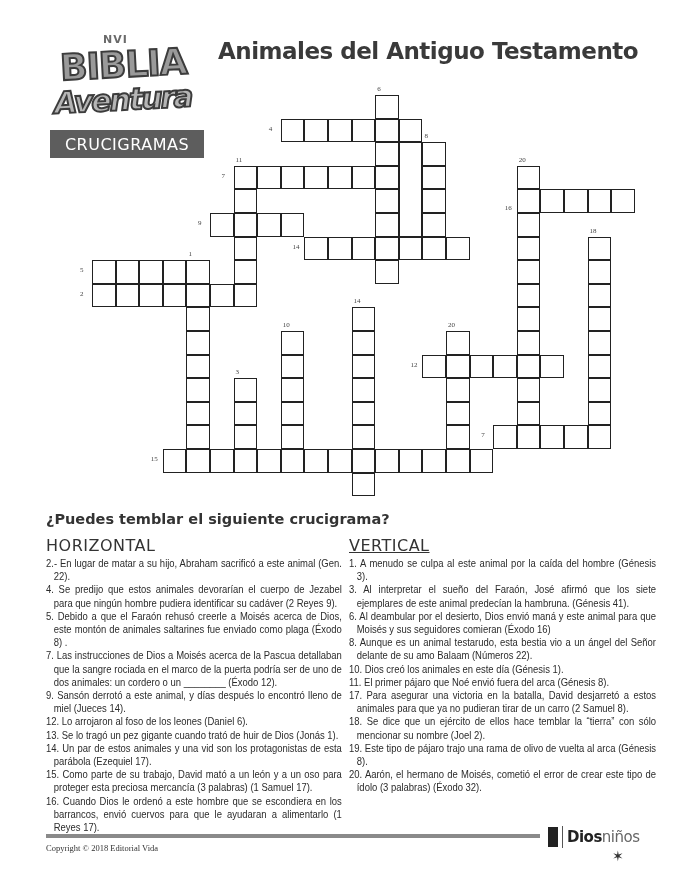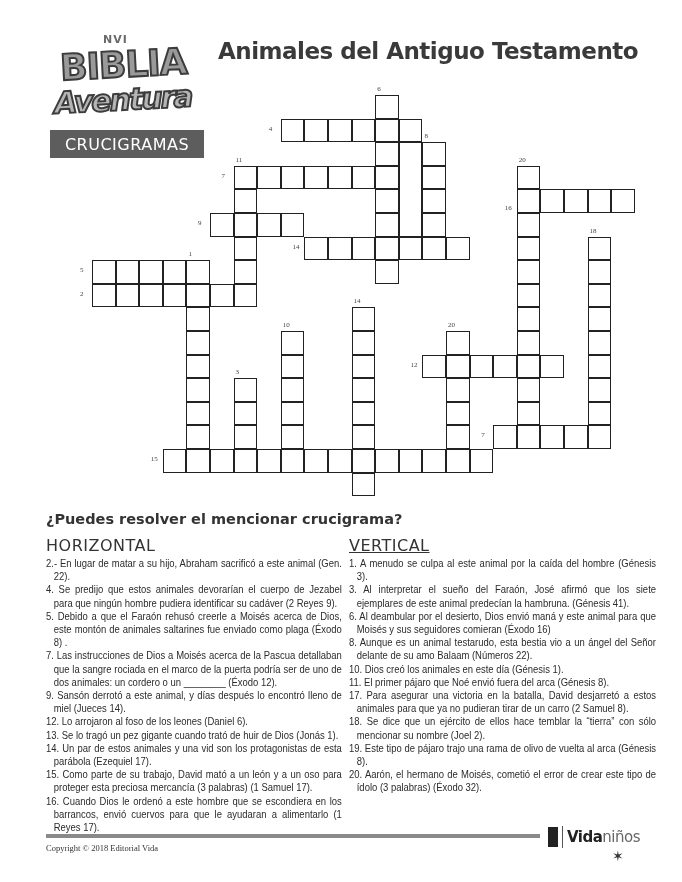--- a/index.html
+++ b/index.html
@@ -176,21 +176,21 @@
     <div class="num" style="left: 481.2px; top: 431.4px;">7</div>
     <div class="num" style="left: 292.4px; top: 242.6px;">14</div>
     <div class="num" style="left: 150.8px; top: 455px;">15</div>
     <div class="num" style="left: 504.8px; top: 204px;">16</div>
     <div class="num" style="left: 353.6px; top: 297.4px;">14</div>
     <div class="num" style="left: 589.6px; top: 226.6px;">18</div>
     <div class="num" style="left: 448px; top: 321px;">20</div>
     <div class="num" style="left: 518.8px; top: 155.8px;">20</div>
   </div>
 
-<div class="subtitle">¿Puedes resolver el mencionar crucigrama?</div>
+<div class="subtitle">¿Puedes temblar el siguiente crucigrama?</div>
 <div class="colhead" style="left:46px;top:536px;">HORIZONTAL</div>
 <div class="colhead" style="left:349px;top:536px;text-decoration:underline;">VERTICAL</div>
 
 <div class="clues h-clues">
   <div class="clue">2.- En lugar de matar a su hijo, Abraham sacrificó a este animal (Gen. 22).</div>
   <div class="clue">4. Se predijo que estos animales devorarían el cuerpo de Jezabel para que ningún hombre pudiera identificar su cadáver (2 Reyes 9).</div>
   <div class="clue">5. Debido a que el Faraón rehusó creerle a Moisés acerca de Dios, este montón de animales saltarines fue enviado como plaga (Éxodo 8) .</div>
   <div class="clue">7. Las instrucciones de Dios a Moisés acerca de la Pascua detallaban que la sangre rociada en el marco de la puerta podría ser de uno de dos animales: un cordero o un ________ (Éxodo 12).</div>
   <div class="clue">9. Sansón derrotó a este animal, y días después lo encontró lleno de miel (Jueces 14).</div>
   <div class="clue">12. Lo arrojaron al foso de los leones (Daniel 6).</div>
@@ -211,15 +211,15 @@
   <div class="clue">18. Se dice que un ejército de ellos hace temblar la “tierra” con sólo mencionar su nombre (Joel 2).</div>
   <div class="clue">19. Este tipo de pájaro trajo una rama de olivo de vuelta al arca (Génesis 8).</div>
   <div class="clue">20. Aarón, el hermano de Moisés, cometió el error de crear este tipo de ídolo (3 palabras) (Éxodo 32).</div>
 </div>
 
 <div class="footer-line"></div>
 <div class="copyright">Copyright © 2018 Editorial Vida</div>
 <div class="publisher">
   <div class="pub-mark"></div>
   <div class="pub-sep"></div>
-  <div class="pub-name"><b>Vida</b><span>niños</span></div>
+  <div class="pub-name"><b>Dios</b><span>niños</span></div>
 </div>
 <div class="fish">✶</div>
 
 </body></html>

